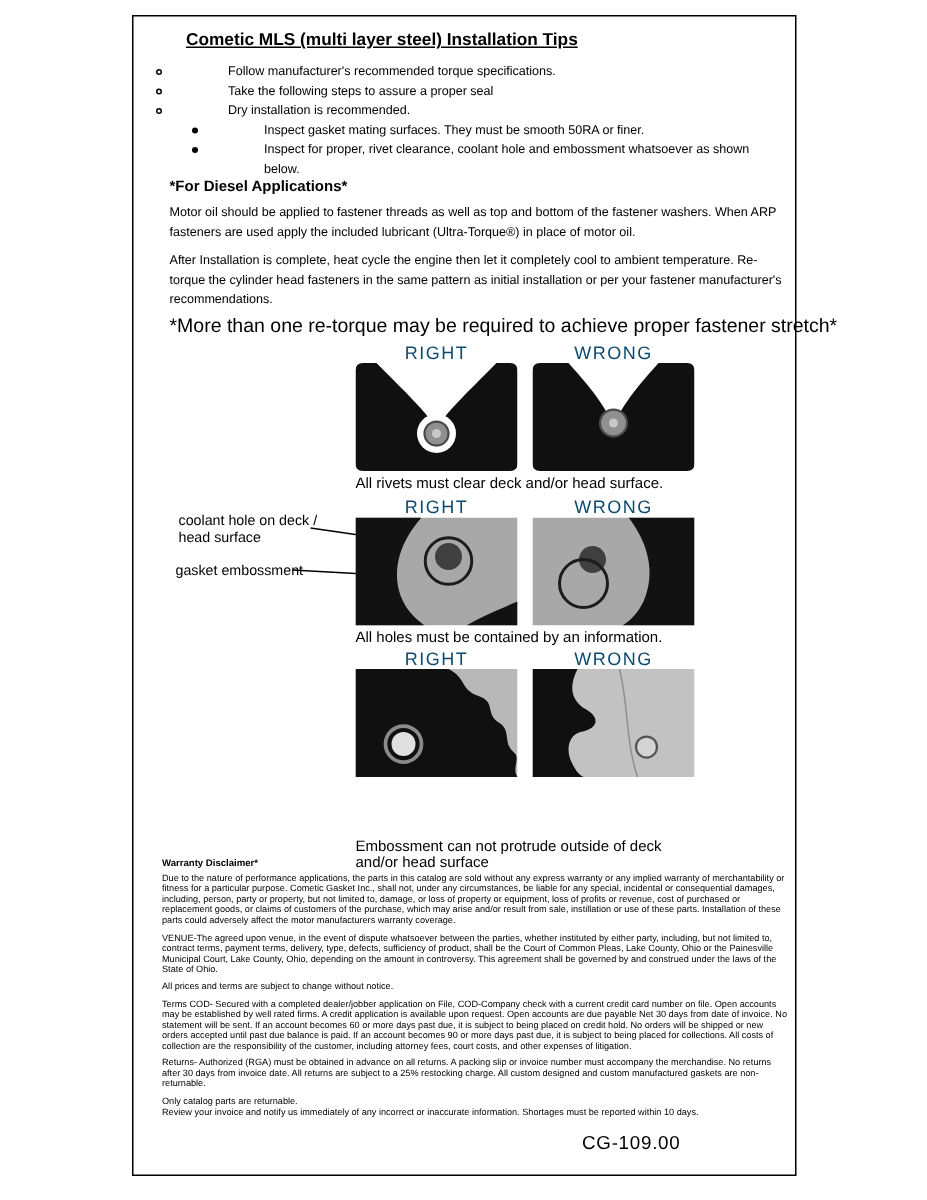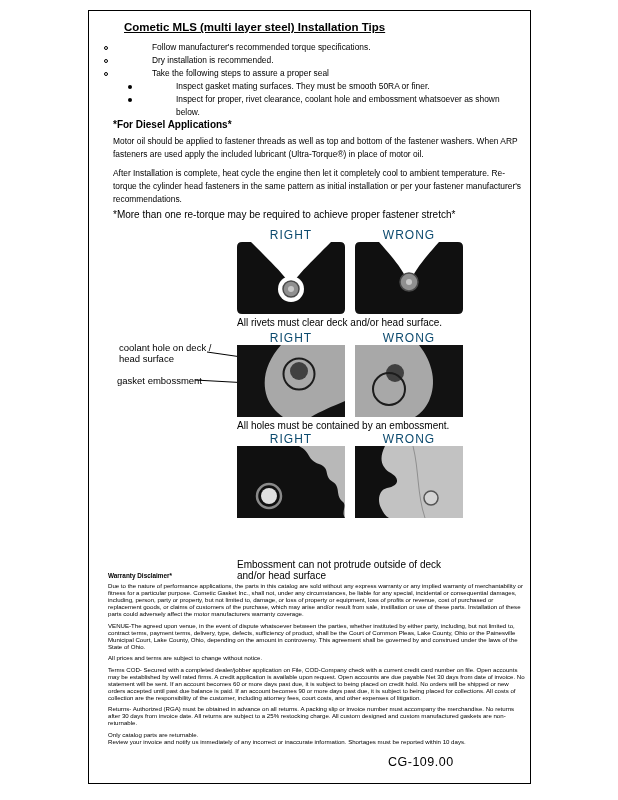--- a/index.html
+++ b/index.html
@@ -32,21 +32,21 @@
     margin:4.5px 5px 0 0; flex:none;
   }
   .dot-bullet {
     width:4px; height:4px; background:#000; border-radius:50%;
     margin:4.5px 5px 0 0; flex:none;
   }
   .section-heading { left:113px; top:119px; font-size:10px; font-weight:bold; }
   .para { font-size:8.4px; line-height:13px; width:410px; }
   .para1 { left:113px; top:135px; }
   .para2 { left:113px; top:167px; }
-  .note  { left:113px; top:209px; font-size:10px; }
+  .note  { left:113px; top:209px; font-size:13px; }
   .diag-label {
     width:108px; text-align:center;
     font-size:12px; letter-spacing:1px; color:#0c4a6e;
   }
   .diag-img { width:108px; height:72px; display:block; }
   .caption { font-size:10px; color:#000; }
   .callout { font-size:9.5px; line-height:11px; }
   .warranty-block { left:108px; top:572px; width:419px; font-size:6.1px; line-height:7px; }
   .warranty-block .w-head { font-weight:bold; font-size:6.4px; margin-bottom:3px; }
   .warranty-block p { margin-bottom:4.5px; }
@@ -61,25 +61,25 @@
 
 <div class="abs doc-title">Cometic MLS (multi layer steel) Installation Tips</div>
 
 <div class="abs bullets">
   <div class="bullet-row">
     <span class="o-bullet"></span>
     <span>Follow manufacturer's recommended torque specifications.</span>
   </div>
   <div class="bullet-row">
     <span class="o-bullet"></span>
-    <span>Dry installation is recommended.</span>
+    <span>Take the following steps to assure a proper seal</span>
   </div>
   <div class="bullet-row">
     <span class="o-bullet"></span>
-    <span>Take the following steps to assure a proper seal</span>
+    <span>Dry installation is recommended.</span>
   </div>
   <div class="bullet-row sub">
     <span class="dot-bullet"></span>
     <span>Inspect gasket mating surfaces.  They must be smooth 50RA or finer.</span>
   </div>
   <div class="bullet-row sub">
     <span class="dot-bullet"></span>
     <span>Inspect for proper, rivet clearance, coolant hole and embossment whatsoever as shown below.</span>
   </div>
 </div>
@@ -128,21 +128,21 @@
   <circle cx="62" cy="29" r="15.5" fill="none" stroke="#1c1c1c" stroke-width="2"></circle>
 </svg>
 
 <svg class="abs diag-img" style="left:355px; top:345px;" viewBox="0 0 108 72">
   <rect width="108" height="72" fill="#a8a8a8"></rect>
   <path d="M108,0 H64 C78,18 82,38 74,56 C70,64 66,68 60,72 H108 Z" fill="#121212"></path>
   <circle cx="40" cy="28" r="9" fill="#404040"></circle>
   <circle cx="34" cy="44" r="16" fill="none" stroke="#1c1c1c" stroke-width="2"></circle>
 </svg>
 
-<div class="abs caption" style="left:237px; top:420px;">All holes must be contained by an embossment.</div>
+<div class="abs caption" style="left:237px; top:420px;">All holes must be contained by an information.</div>
 
 <div class="abs diag-label" style="left:237px; top:432px;">RIGHT</div>
 <div class="abs diag-label" style="left:355px; top:432px;">WRONG</div>
 
 <svg class="abs diag-img" style="left:237px; top:446px;" viewBox="0 0 108 72">
   <rect width="108" height="72" fill="#b8b8b8"></rect>
   <path d="M0,0 H62 C74,6 70,14 82,18 C94,22 86,30 96,36 C104,41 98,50 106,56 C110,60 104,66 108,72 H0 Z" fill="#101010"></path>
   <circle cx="32" cy="50" r="12" fill="none" stroke="#8a8a8a" stroke-width="2.5"></circle>
   <circle cx="32" cy="50" r="8" fill="#e0e0e0"></circle>
 </svg>

